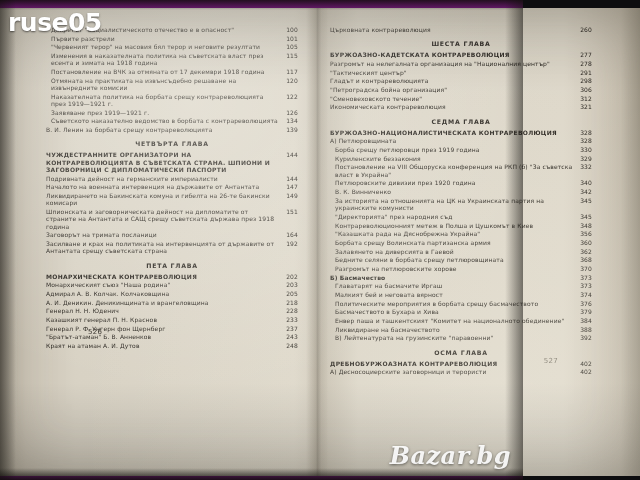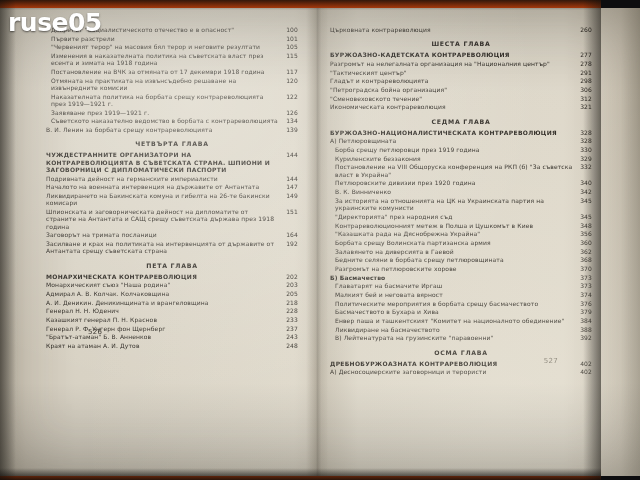--- a/index.html
+++ b/index.html
@@ -2,22 +2,22 @@
 <html><head>
 <meta charset="utf-8">
 <style>
   html,body{margin:0;padding:0;}
   body{
     width:640px;height:480px;overflow:hidden;
     background:#0d0d0f;
     font-family:"DejaVu Sans", sans-serif;
   }
   #page{
-    position:relative;width:601px;height:480px;
-    background:#c2410c;
+    position:relative;width:523px;height:480px;
+    background:#701a75;
   }
   
   .spread{
     position:absolute;left:0;top:8px;width:640px;height:468px;
     background:linear-gradient(90deg,#b9b2a4 0%,#cdc6b8 4%,#d8d2c4 12%,#dcd6c8 46%,#cfc8ba 50%,#c9c2b3 51%,#dbd5c7 56%,#ded8ca 88%,#cdc5b6 97%,#aaa394 100%);
     box-shadow:inset 0 0 60px rgba(90,80,60,.35);
   }
   .page-sheen{
     position:absolute;inset:0;
     background:radial-gradient(ellipse at 30% 20%, rgba(255,255,250,.30), rgba(255,255,250,0) 55%),
@@ -478,13 +478,14 @@
     <div class="gutter"></div>
     <div class="page-sheen"></div>
   </div>
 
   <div class="edge-l"></div>
   <div class="edge-r"></div>
   <div class="edge-t"></div>
   <div class="edge-b"></div>
 
   <div class="wm-top">ruse05</div>
+  <div class="wm-bottom">Bazar.bg</div>
 </div>
 
 </body></html>

